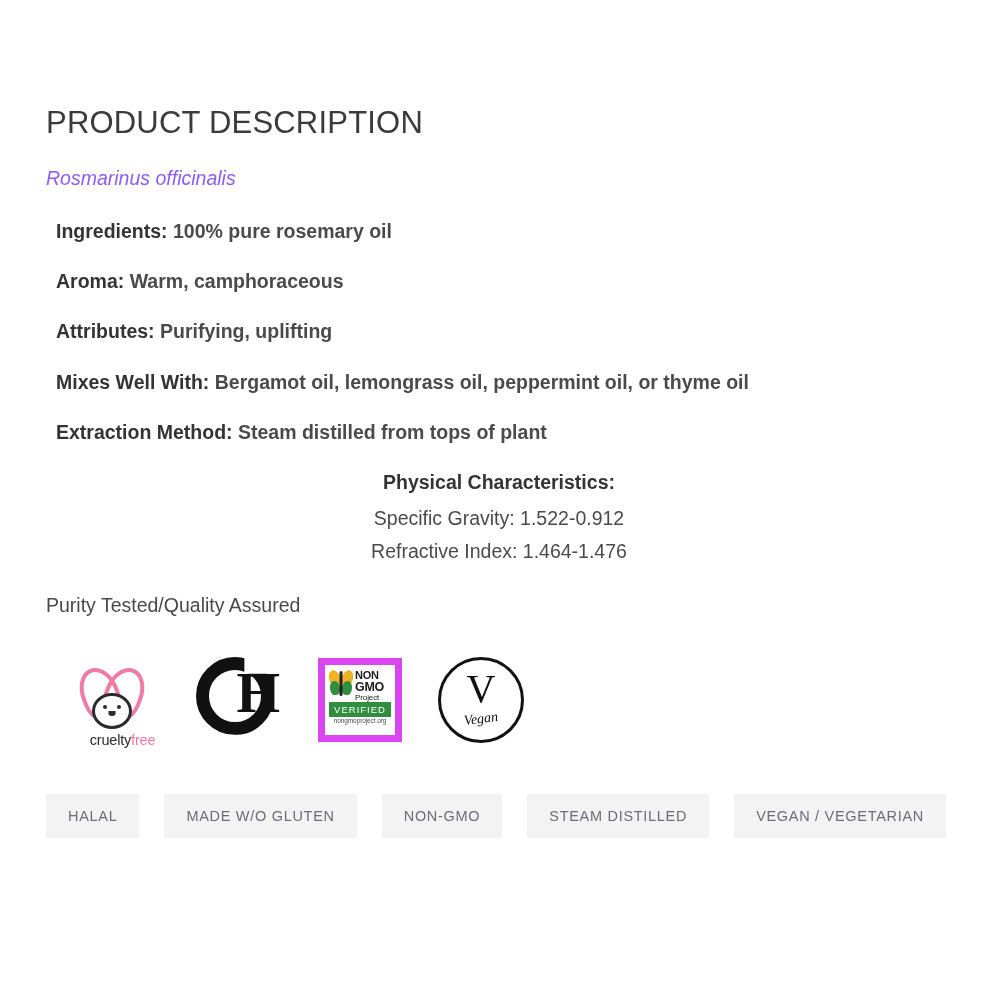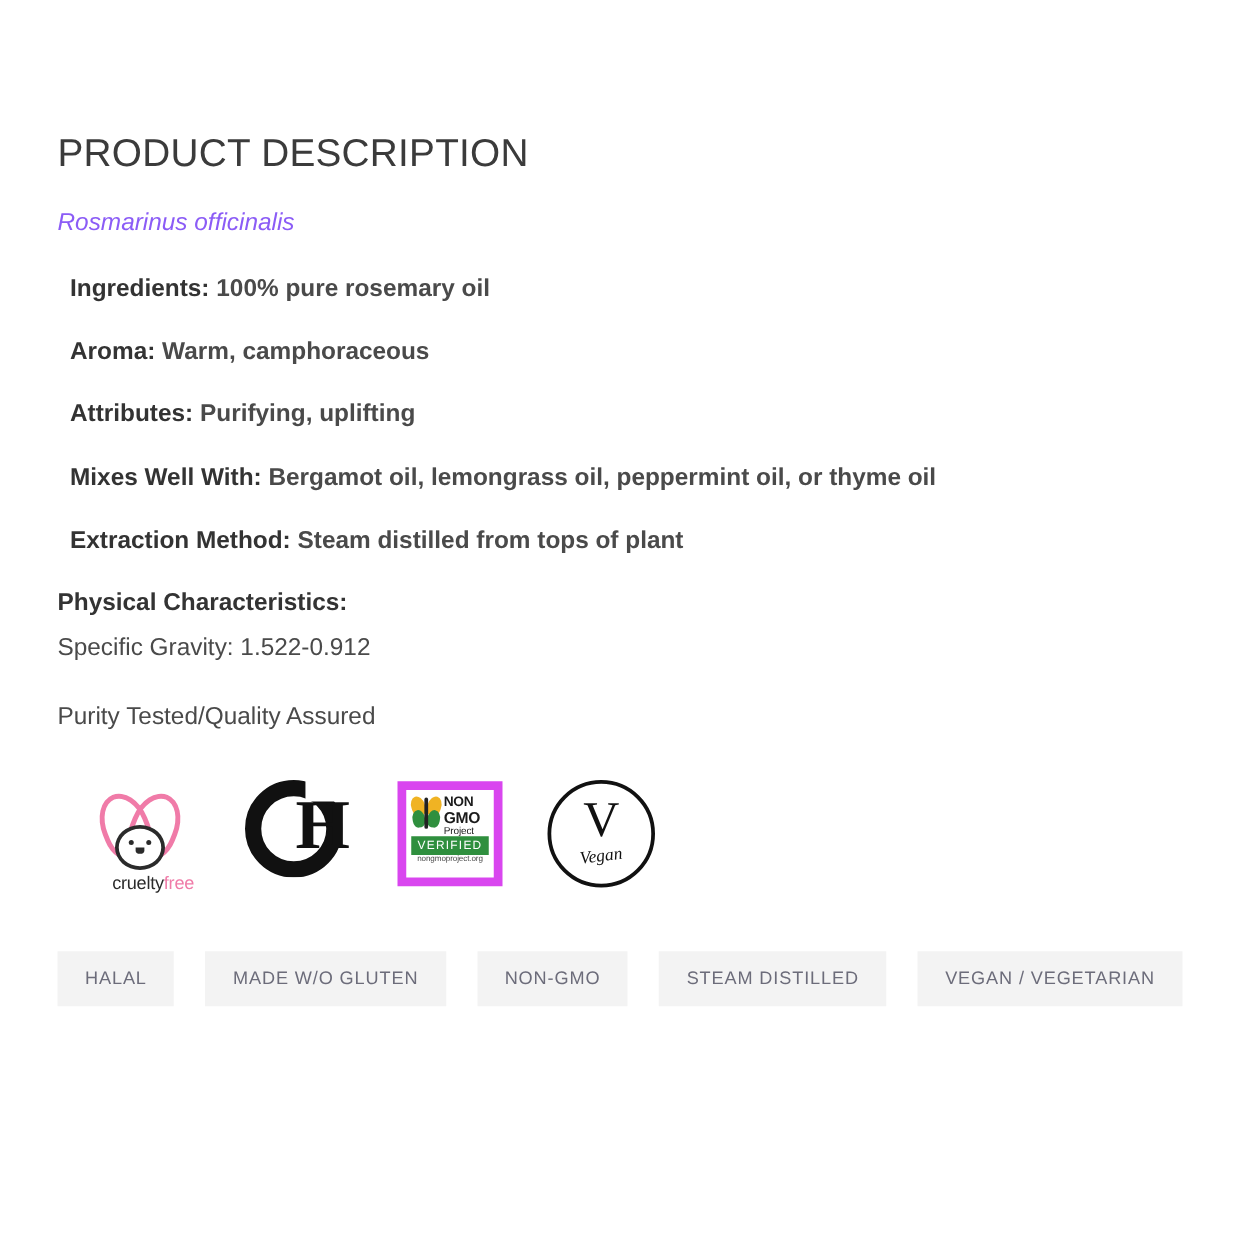--- a/index.html
+++ b/index.html
@@ -46,20 +46,21 @@
     font-weight: 700;
     color: #333333;
     margin-left: 10px;
   }
   .spec-line .val {
     font-weight: 700;
     color: #4a4a4a;
   }
   .phys-block {
     margin: 0 0 26px 0;
+    text-align: center;
   }
   .phys-head {
     font-size: 19.5px;
     font-weight: 700;
     color: #333333;
     line-height: 1.25;
     margin-bottom: 7px;
   }
   .phys-row {
     font-size: 19.5px;
@@ -333,20 +334,21 @@
   </div>
 
   <div class="spec-line">
     <span class="lbl">Extraction Method:</span>
     <span class="val">Steam distilled from tops of plant</span>
   </div>
 
   <div class="phys-block">
     <div class="phys-head">Physical Characteristics:</div>
     <div class="phys-row">Specific Gravity: 1.522-0.912</div>
+    <div class="phys-row">Refractive Index: 1.464-1.476</div>
   </div>
 
   <div class="purity">Purity Tested/Quality Assured</div>
 
   <div class="logos">
 
     <div class="logo cf">
       <div class="cf-art">
         <span class="ear l"></span>
         <span class="ear r"></span>

